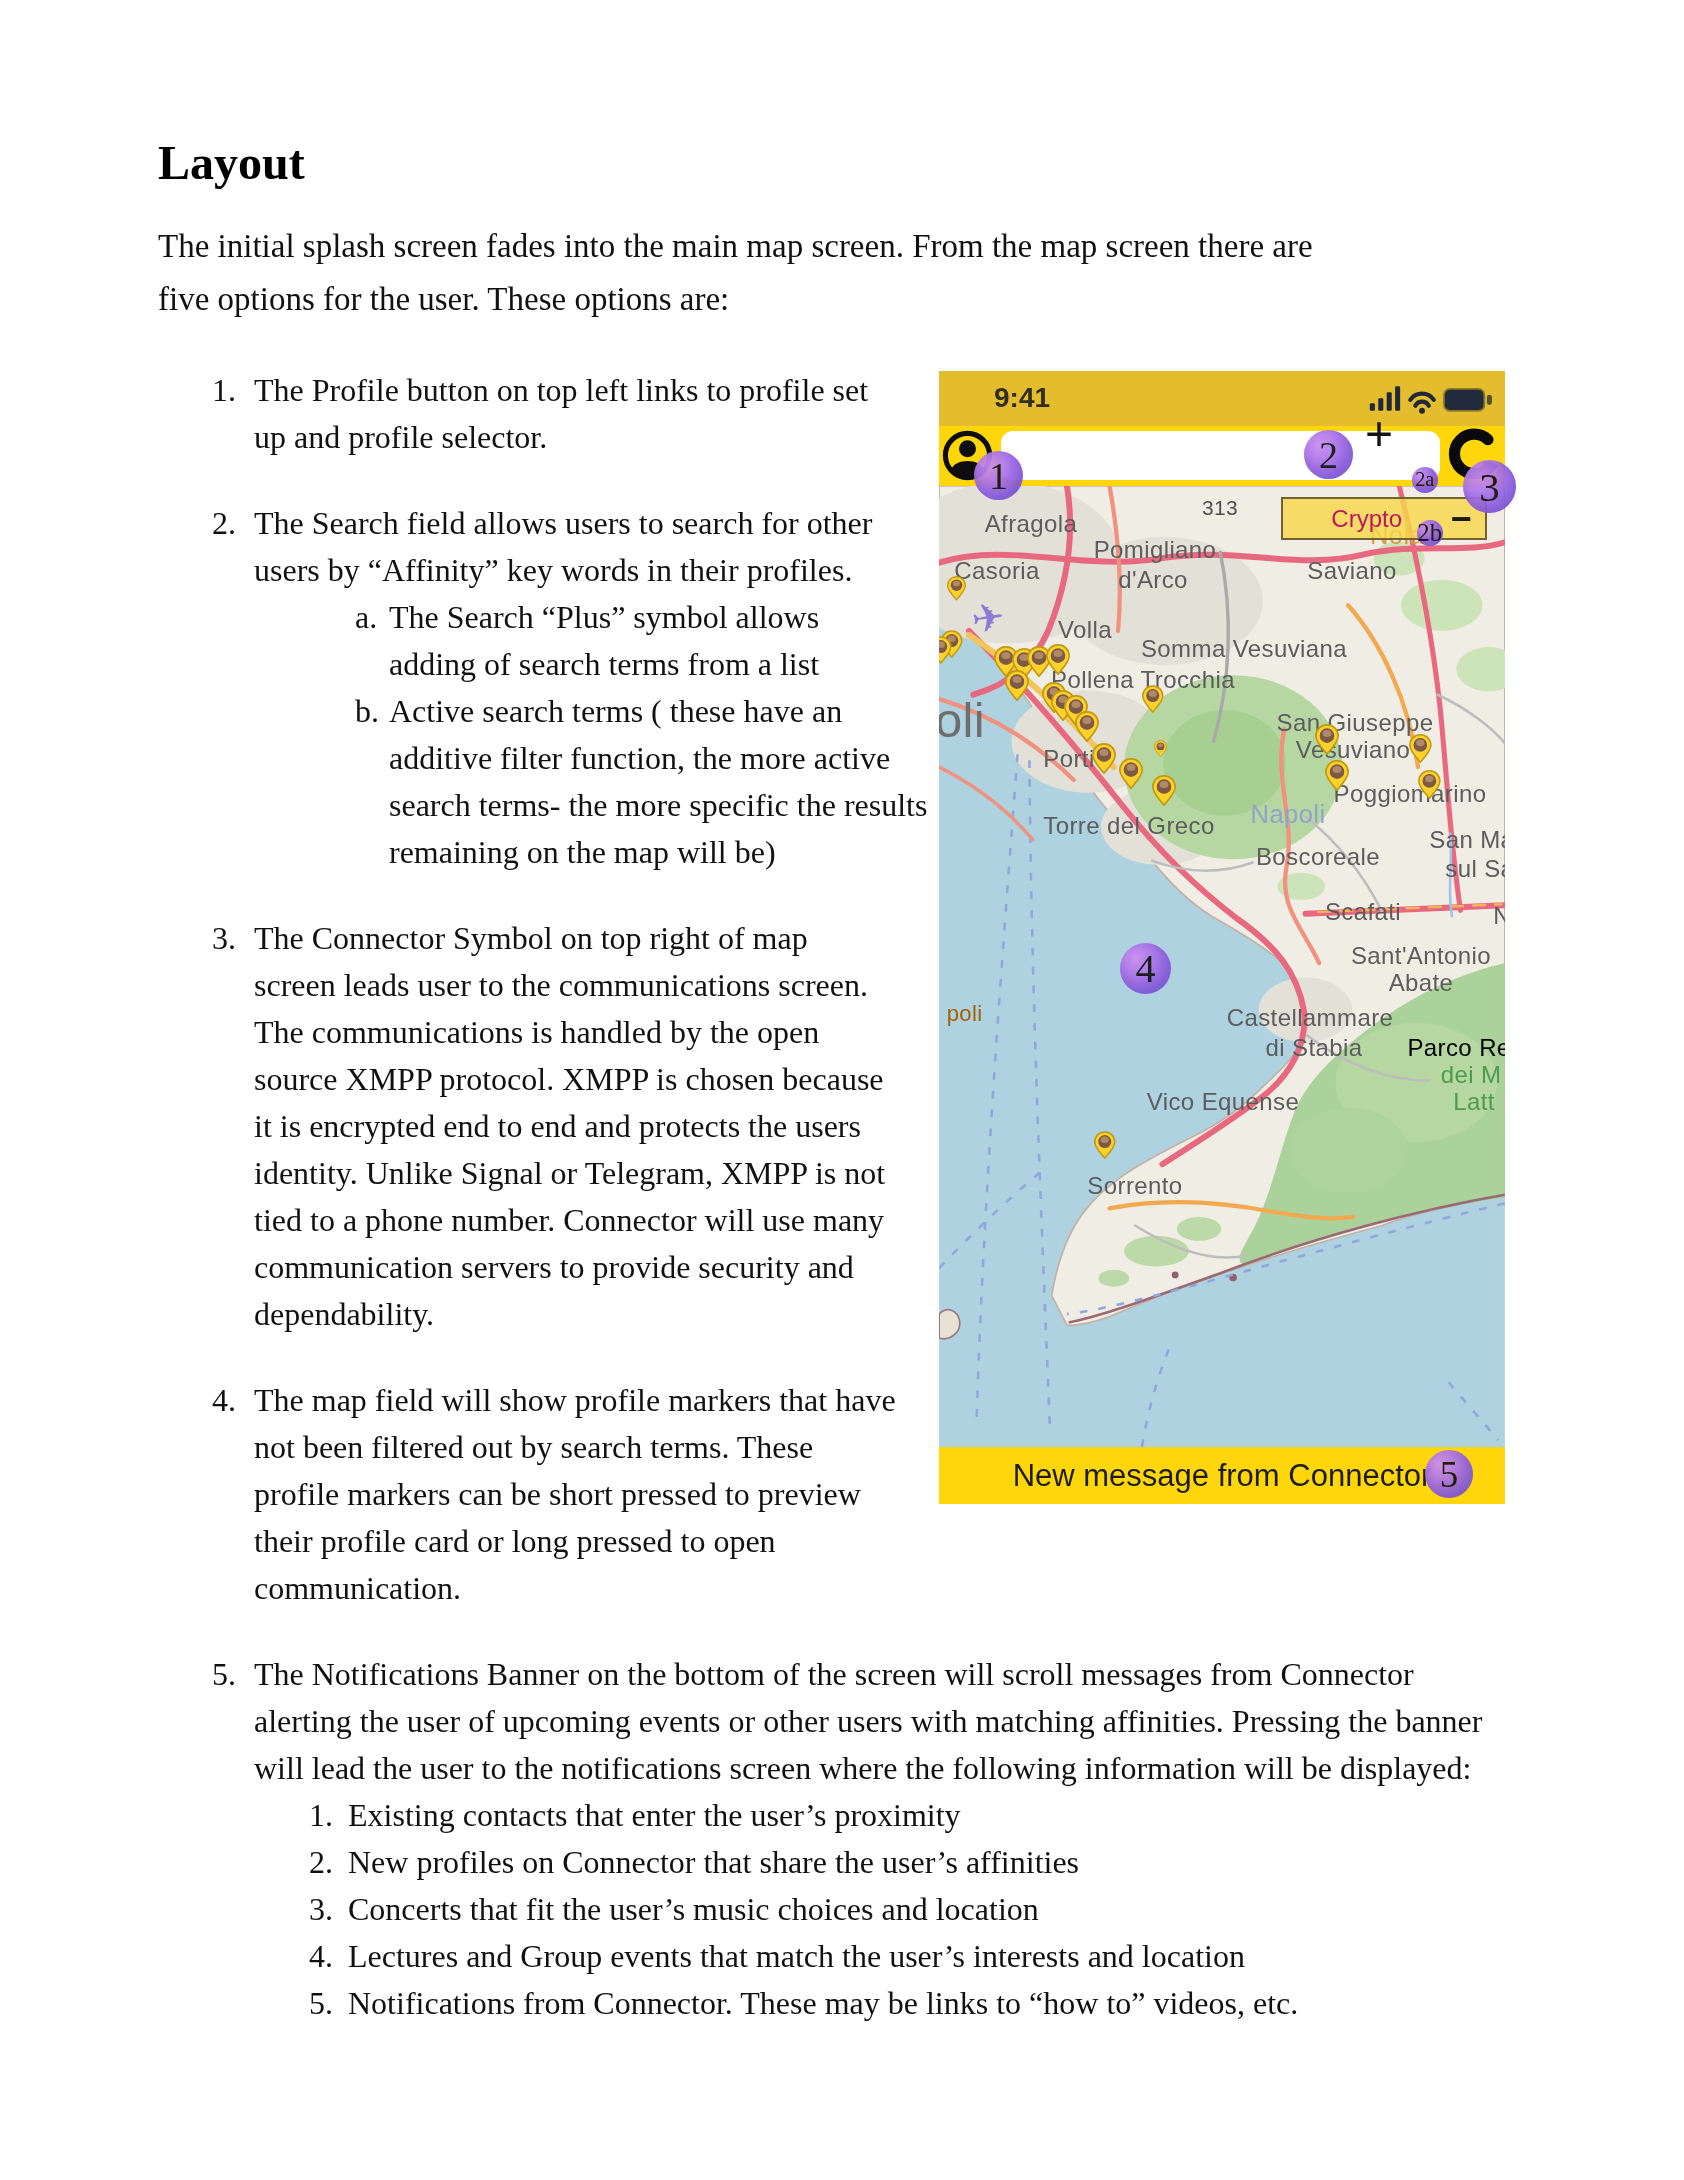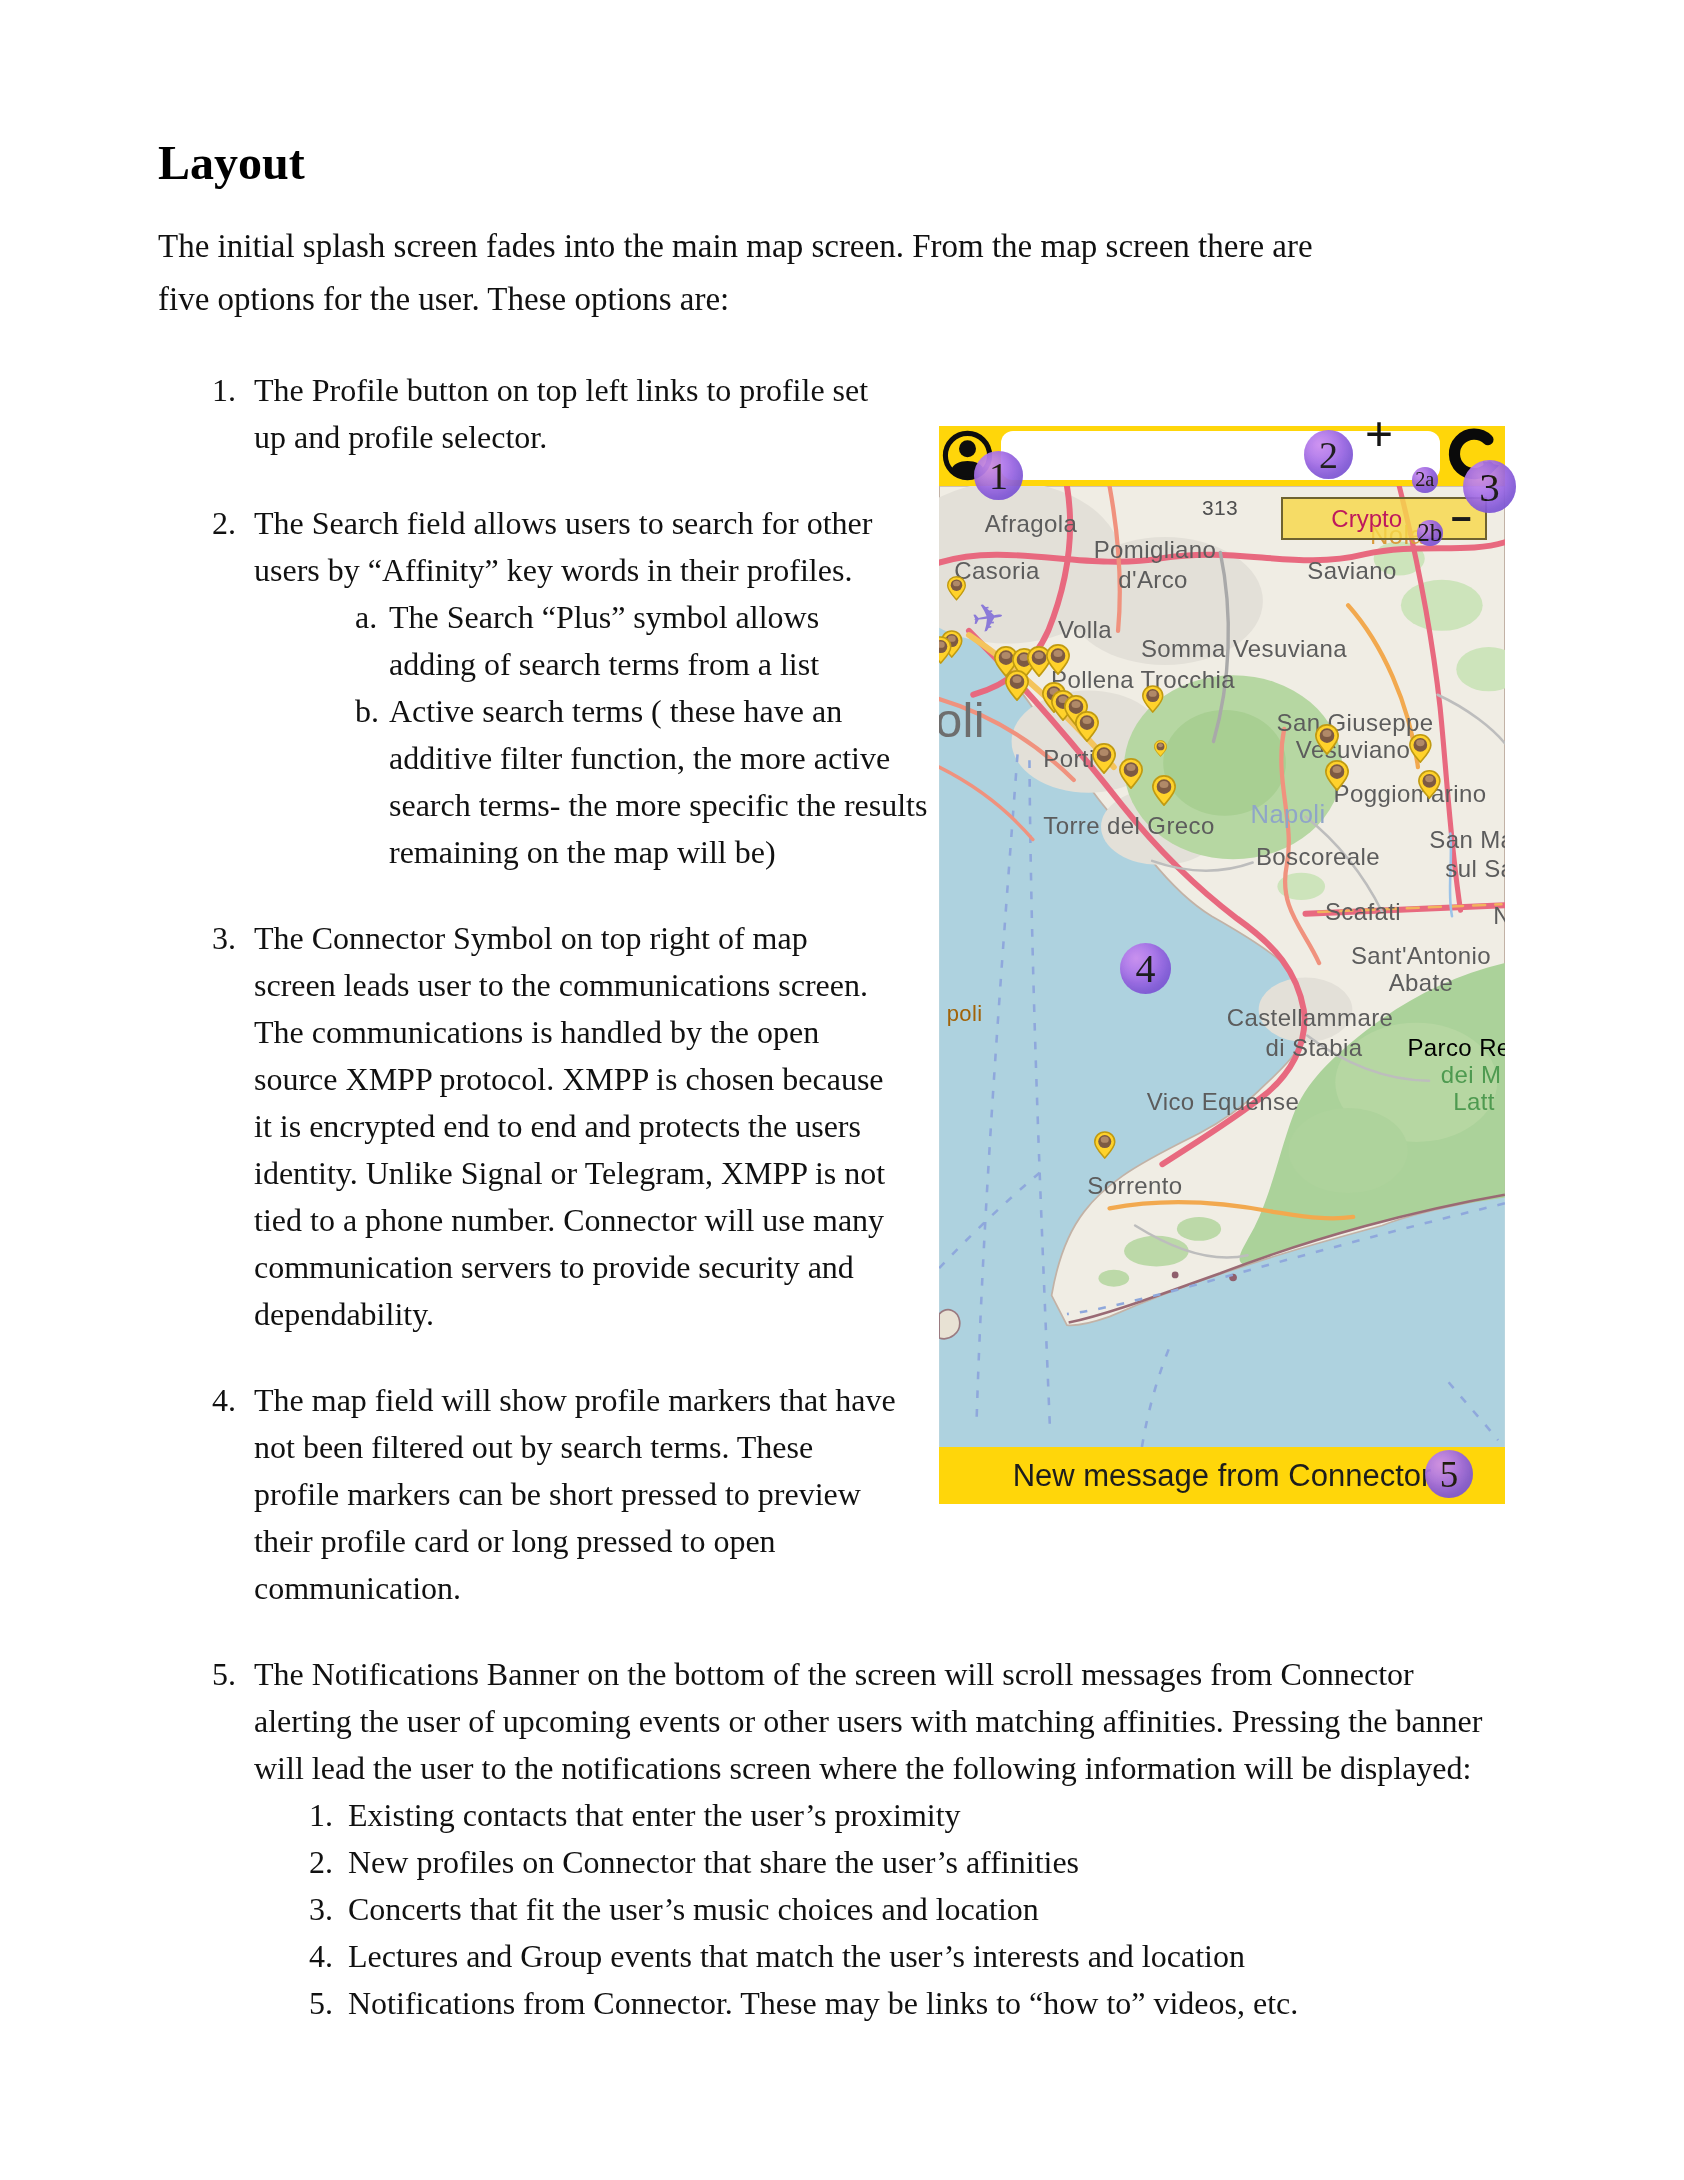--- a/index.html
+++ b/index.html
@@ -138,20 +138,40 @@
             <span class="stxt">Notifications from Connector. These may be links to “how to” videos, etc.</span>
           </div>
         </div>
       </div>
 
     </div>
   </div>
 
   <div class="phone">
 
+    <div class="statusbar">
+      <span class="time">9:41</span>
+      <svg class="sicons" width="128" height="32" viewBox="0 0 150 38">
+        <g fill="#20283a">
+          <rect x="0" y="24" width="6" height="9" rx="1.5"></rect>
+            <rect x="10" y="18" width="6" height="15" rx="1.5"></rect>
+          <rect x="20" y="11" width="6" height="22" rx="1.5"></rect>
+            <rect x="30" y="4" width="6" height="29" rx="1.5"></rect>
+        </g>
+        <g stroke="#20283a" fill="none" stroke-width="5" stroke-linecap="round">
+          <path d="M48 20 A17 17 0 0 1 76 20"></path>
+          <path d="M54 27 A9 9 0 0 1 70 27"></path>
+        </g>
+        <circle cx="62" cy="33" r="3.5" fill="#20283a"></circle>
+        <g>
+          <rect x="88" y="7" width="48" height="26" rx="7" fill="#222b3c" stroke="#8d7a25" stroke-width="2"></rect>
+          <rect x="139" y="14" width="6" height="12" rx="3" fill="#55502f"></rect>
+        </g>
+      </svg>
+    </div>
 
     <div class="searchrow">
       <svg class="profileicon" viewBox="0 0 60 60">
         <circle cx="30" cy="30" r="26" fill="none" stroke="#0d0d0d" stroke-width="6"></circle>
         <circle cx="30" cy="22" r="10" fill="#0d0d0d"></circle>
         <path d="M11 47 C14 33 46 33 49 47 A26 26 0 0 1 11 47 Z" fill="#0d0d0d"></path>
       </svg>
       <div class="searchfield" aria-label="">
         <span class="plus">+</span>
       </div>

